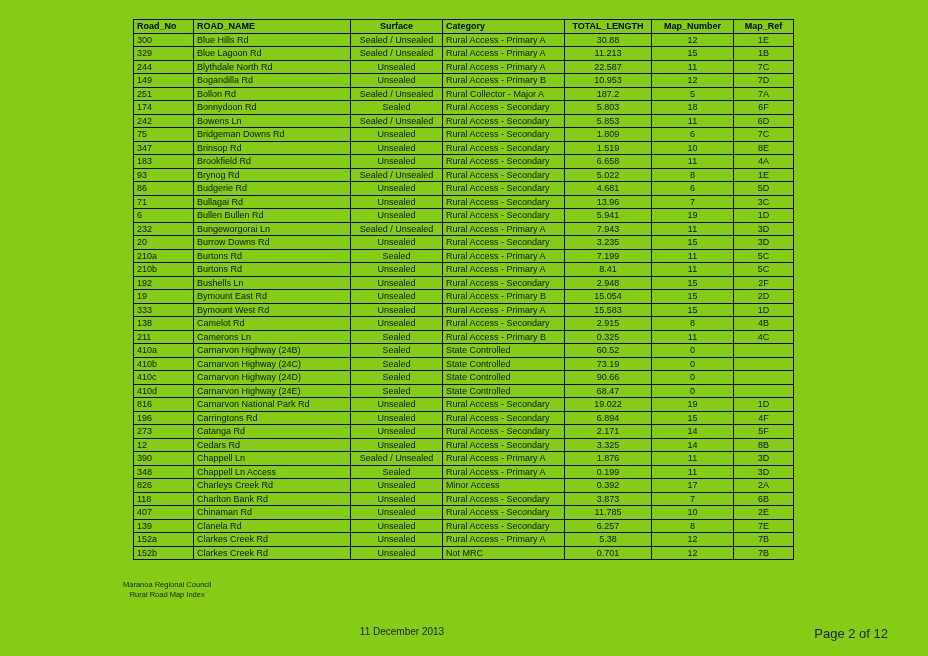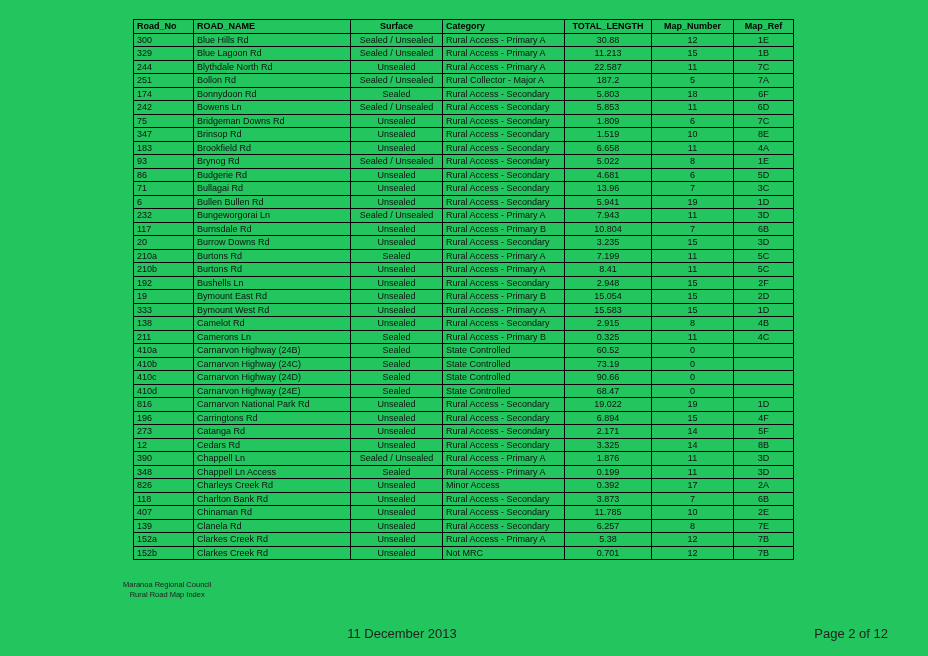--- a/index.html
+++ b/index.html
@@ -11,21 +11,21 @@
     width: 928px;
     height: 656px;
     position: relative;
     font-family: "Liberation Sans", sans-serif;
     color: #000000;
     overflow: hidden;
   }
   .page {
     position: absolute;
     inset: 0;
-    background: #22c55e;
+    background: #84cc16;
   }
   table.road-index {
     position: absolute;
     left: 133px;
     top: 19px;
     border-collapse: collapse;
     table-layout: fixed;
     width: 660px;
   }
   table.road-index th,
@@ -61,21 +61,21 @@
     line-height: 10px;
     color: #222222;
     text-align: center;
   }
   .footer-center {
     position: absolute;
     left: 0;
     top: 626px;
     width: 804px;
     text-align: center;
-    font-size: 13px;
+    font-size: 10px;
     color: #222222;
   }
   .footer-right {
     position: absolute;
     right: 40px;
     top: 626px;
     font-size: 13px;
     color: #222222;
   }
 </style>
@@ -127,20 +127,29 @@
         <tr>
           <td class="al">244</td>
           <td class="al">Blythdale North Rd</td>
           <td class="ac">Unsealed</td>
           <td class="al">Rural Access - Primary A</td>
           <td class="ac">22.587</td>
           <td class="ac">11</td>
           <td class="ac">7C</td>
         </tr>
         <tr>
+          <td class="al">149</td>
+          <td class="al">Bogandilla Rd</td>
+          <td class="ac">Unsealed</td>
+          <td class="al">Rural Access - Primary B</td>
+          <td class="ac">10.953</td>
+          <td class="ac">12</td>
+          <td class="ac">7D</td>
+        </tr>
+        <tr>
           <td class="al">251</td>
           <td class="al">Bollon Rd</td>
           <td class="ac">Sealed / Unsealed</td>
           <td class="al">Rural Collector - Major A</td>
           <td class="ac">187.2</td>
           <td class="ac">5</td>
           <td class="ac">7A</td>
         </tr>
         <tr>
           <td class="al">174</td>
@@ -224,29 +233,20 @@
           <td class="ac">1D</td>
         </tr>
         <tr>
           <td class="al">232</td>
           <td class="al">Bungeworgorai Ln</td>
           <td class="ac">Sealed / Unsealed</td>
           <td class="al">Rural Access - Primary A</td>
           <td class="ac">7.943</td>
           <td class="ac">11</td>
           <td class="ac">3D</td>
-        </tr>
-        <tr>
-          <td class="al">117</td>
-          <td class="al">Burnsdale Rd</td>
-          <td class="ac">Unsealed</td>
-          <td class="al">Rural Access - Primary B</td>
-          <td class="ac">10.804</td>
-          <td class="ac">7</td>
-          <td class="ac">6B</td>
         </tr>
         <tr>
           <td class="al">20</td>
           <td class="al">Burrow Downs Rd</td>
           <td class="ac">Unsealed</td>
           <td class="al">Rural Access - Secondary</td>
           <td class="ac">3.235</td>
           <td class="ac">15</td>
           <td class="ac">3D</td>
         </tr>

